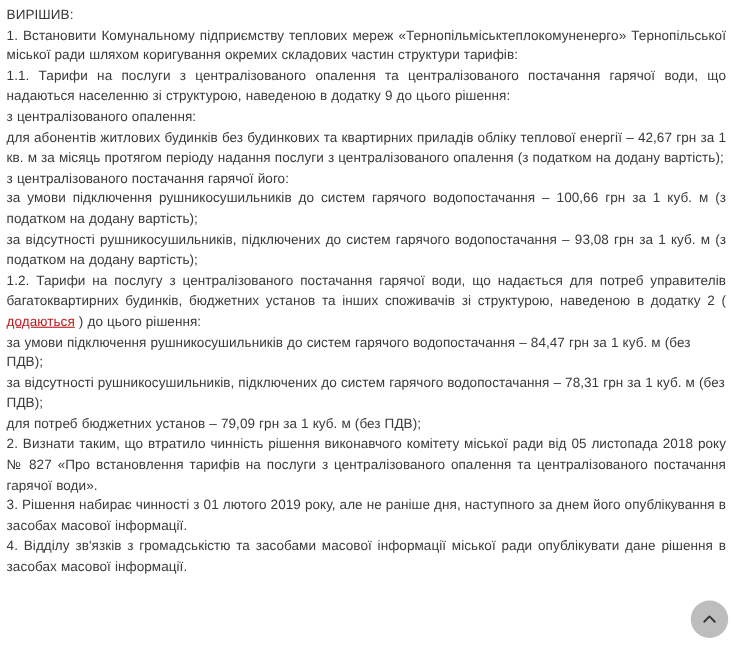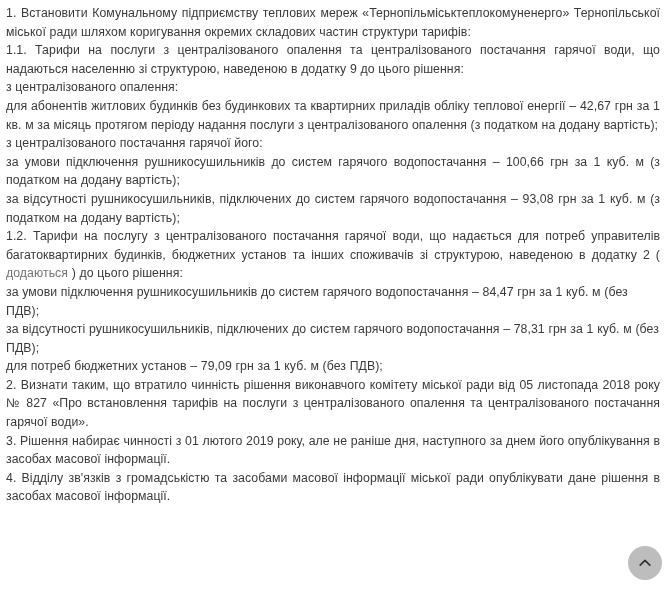--- a/index.html
+++ b/index.html
@@ -35,21 +35,22 @@
     letter-spacing: 0.05px;
     word-spacing: 0.2px;
   }
 
   
   .para.left {
     text-align: left;
   }
 
   .link {
-    color: #737373;
+    color: #b91c1c;
+    text-decoration: underline;
     cursor: pointer;
   }
 
   
   .scroll-top {
     position: absolute;
     left: 628px;
     top: 546px;
     width: 34px;
     height: 34px;
@@ -65,20 +66,21 @@
   }
   .scroll-top svg {
     display: block;
   }
 </style>
 </head>
 <body>
 
 <div class="doc">
 
+<p class="para left">ВИРІШИВ:</p>
     <p class="para">1. Встановити Комунальному підприємству теплових мереж «Тернопільміськтеплокомуненерго» Тернопільської міської ради шляхом коригування окремих складових частин структури тарифів:</p>
     <p class="para">1.1. Тарифи на послуги з централізованого опалення та централізованого постачання гарячої води, що надаються населенню зі структурою, наведеною в додатку 9 до цього рішення:</p>
     <p class="para left">з централізованого опалення:</p>
     <p class="para">для абонентів житлових будинків без будинкових та квартирних приладів обліку теплової енергії – 42,67 грн за 1 кв. м за місяць протягом періоду надання послуги з централізованого опалення (з податком на додану вартість);</p>
     <p class="para left">з централізованого постачання гарячої його:</p>
     <p class="para">за умови підключення рушникосушильників до систем гарячого водопостачання – 100,66 грн за 1 куб. м (з податком на додану вартість);</p>
     <p class="para">за відсутності рушникосушильників, підключених до систем гарячого водопостачання – 93,08 грн за 1 куб. м (з податком на додану вартість);</p>
     <p class="para"><span>1.2. Тарифи на послугу з централізованого постачання гарячої води, що надається для потреб управителів багатоквартирних будинків, бюджетних установ та інших споживачів зі структурою, наведеною в додатку 2 ( </span><span class="link">додаються</span><span> ) до цього рішення:</span></p>
     <p class="para left">за умови підключення рушникосушильників до систем гарячого водопостачання – 84,47 грн за 1 куб. м (без ПДВ);</p>
     <p class="para left">за відсутності рушникосушильників, підключених до систем гарячого водопостачання – 78,31 грн за 1 куб. м (без ПДВ);</p>

